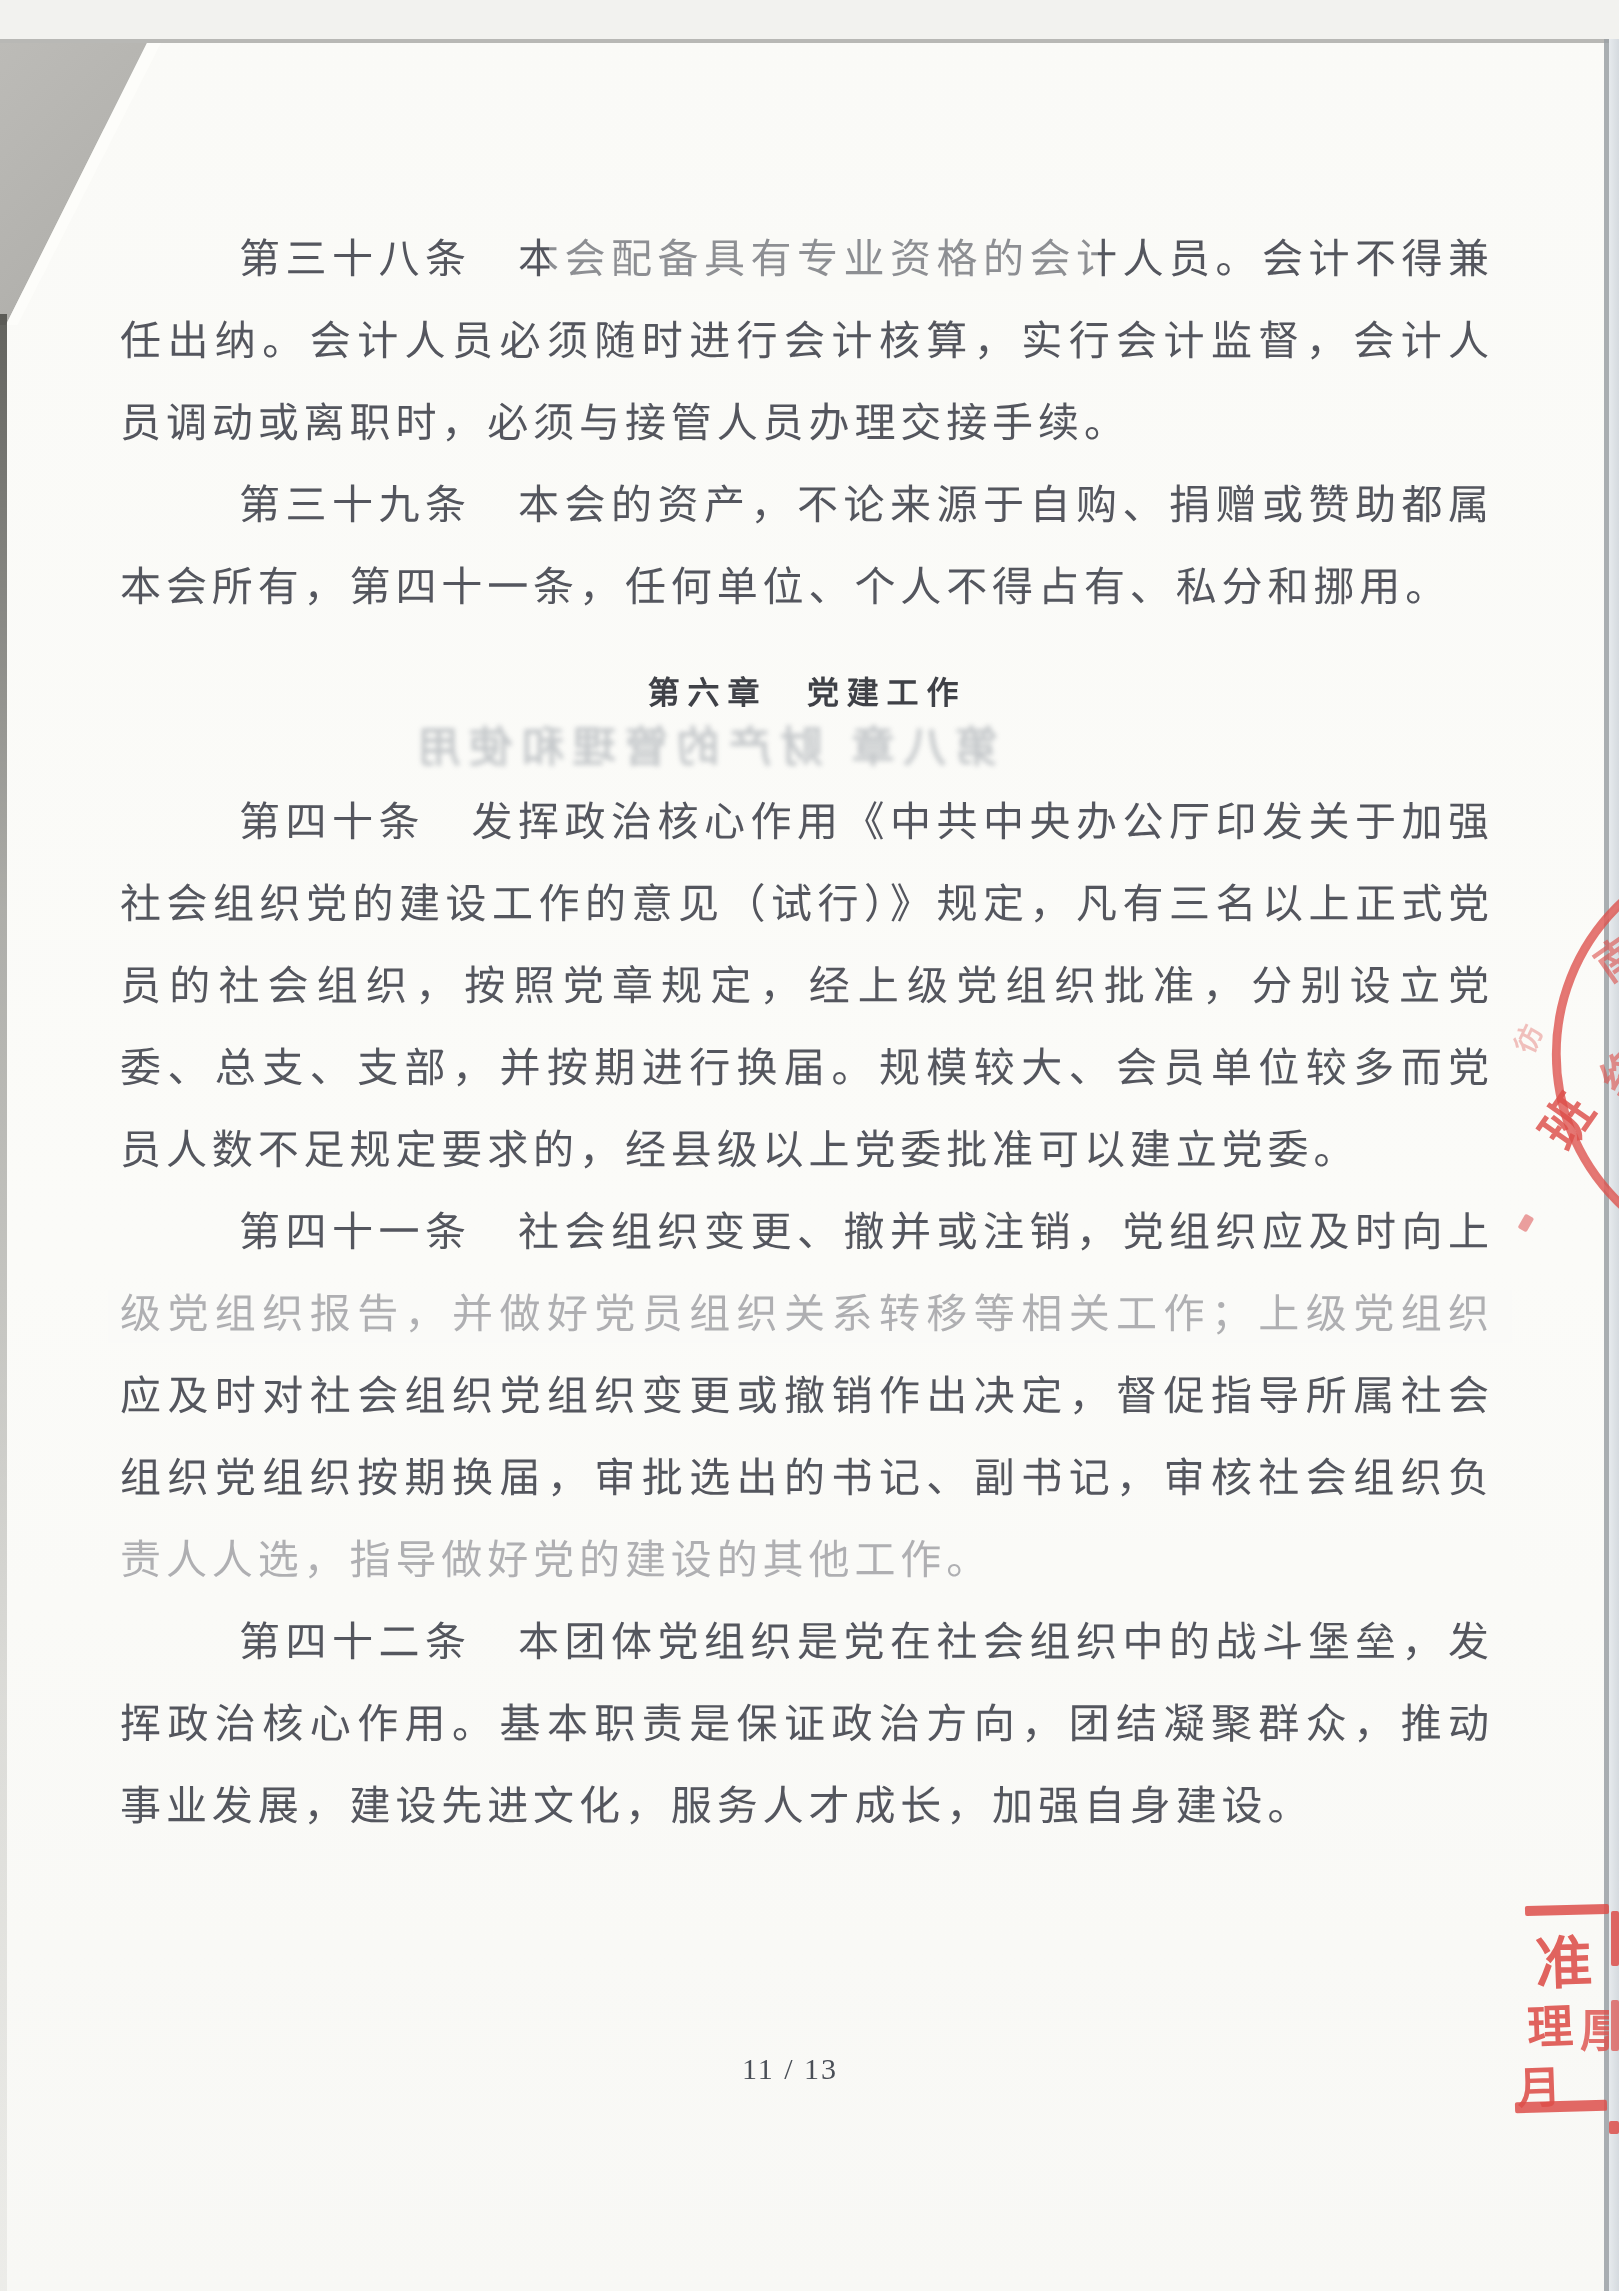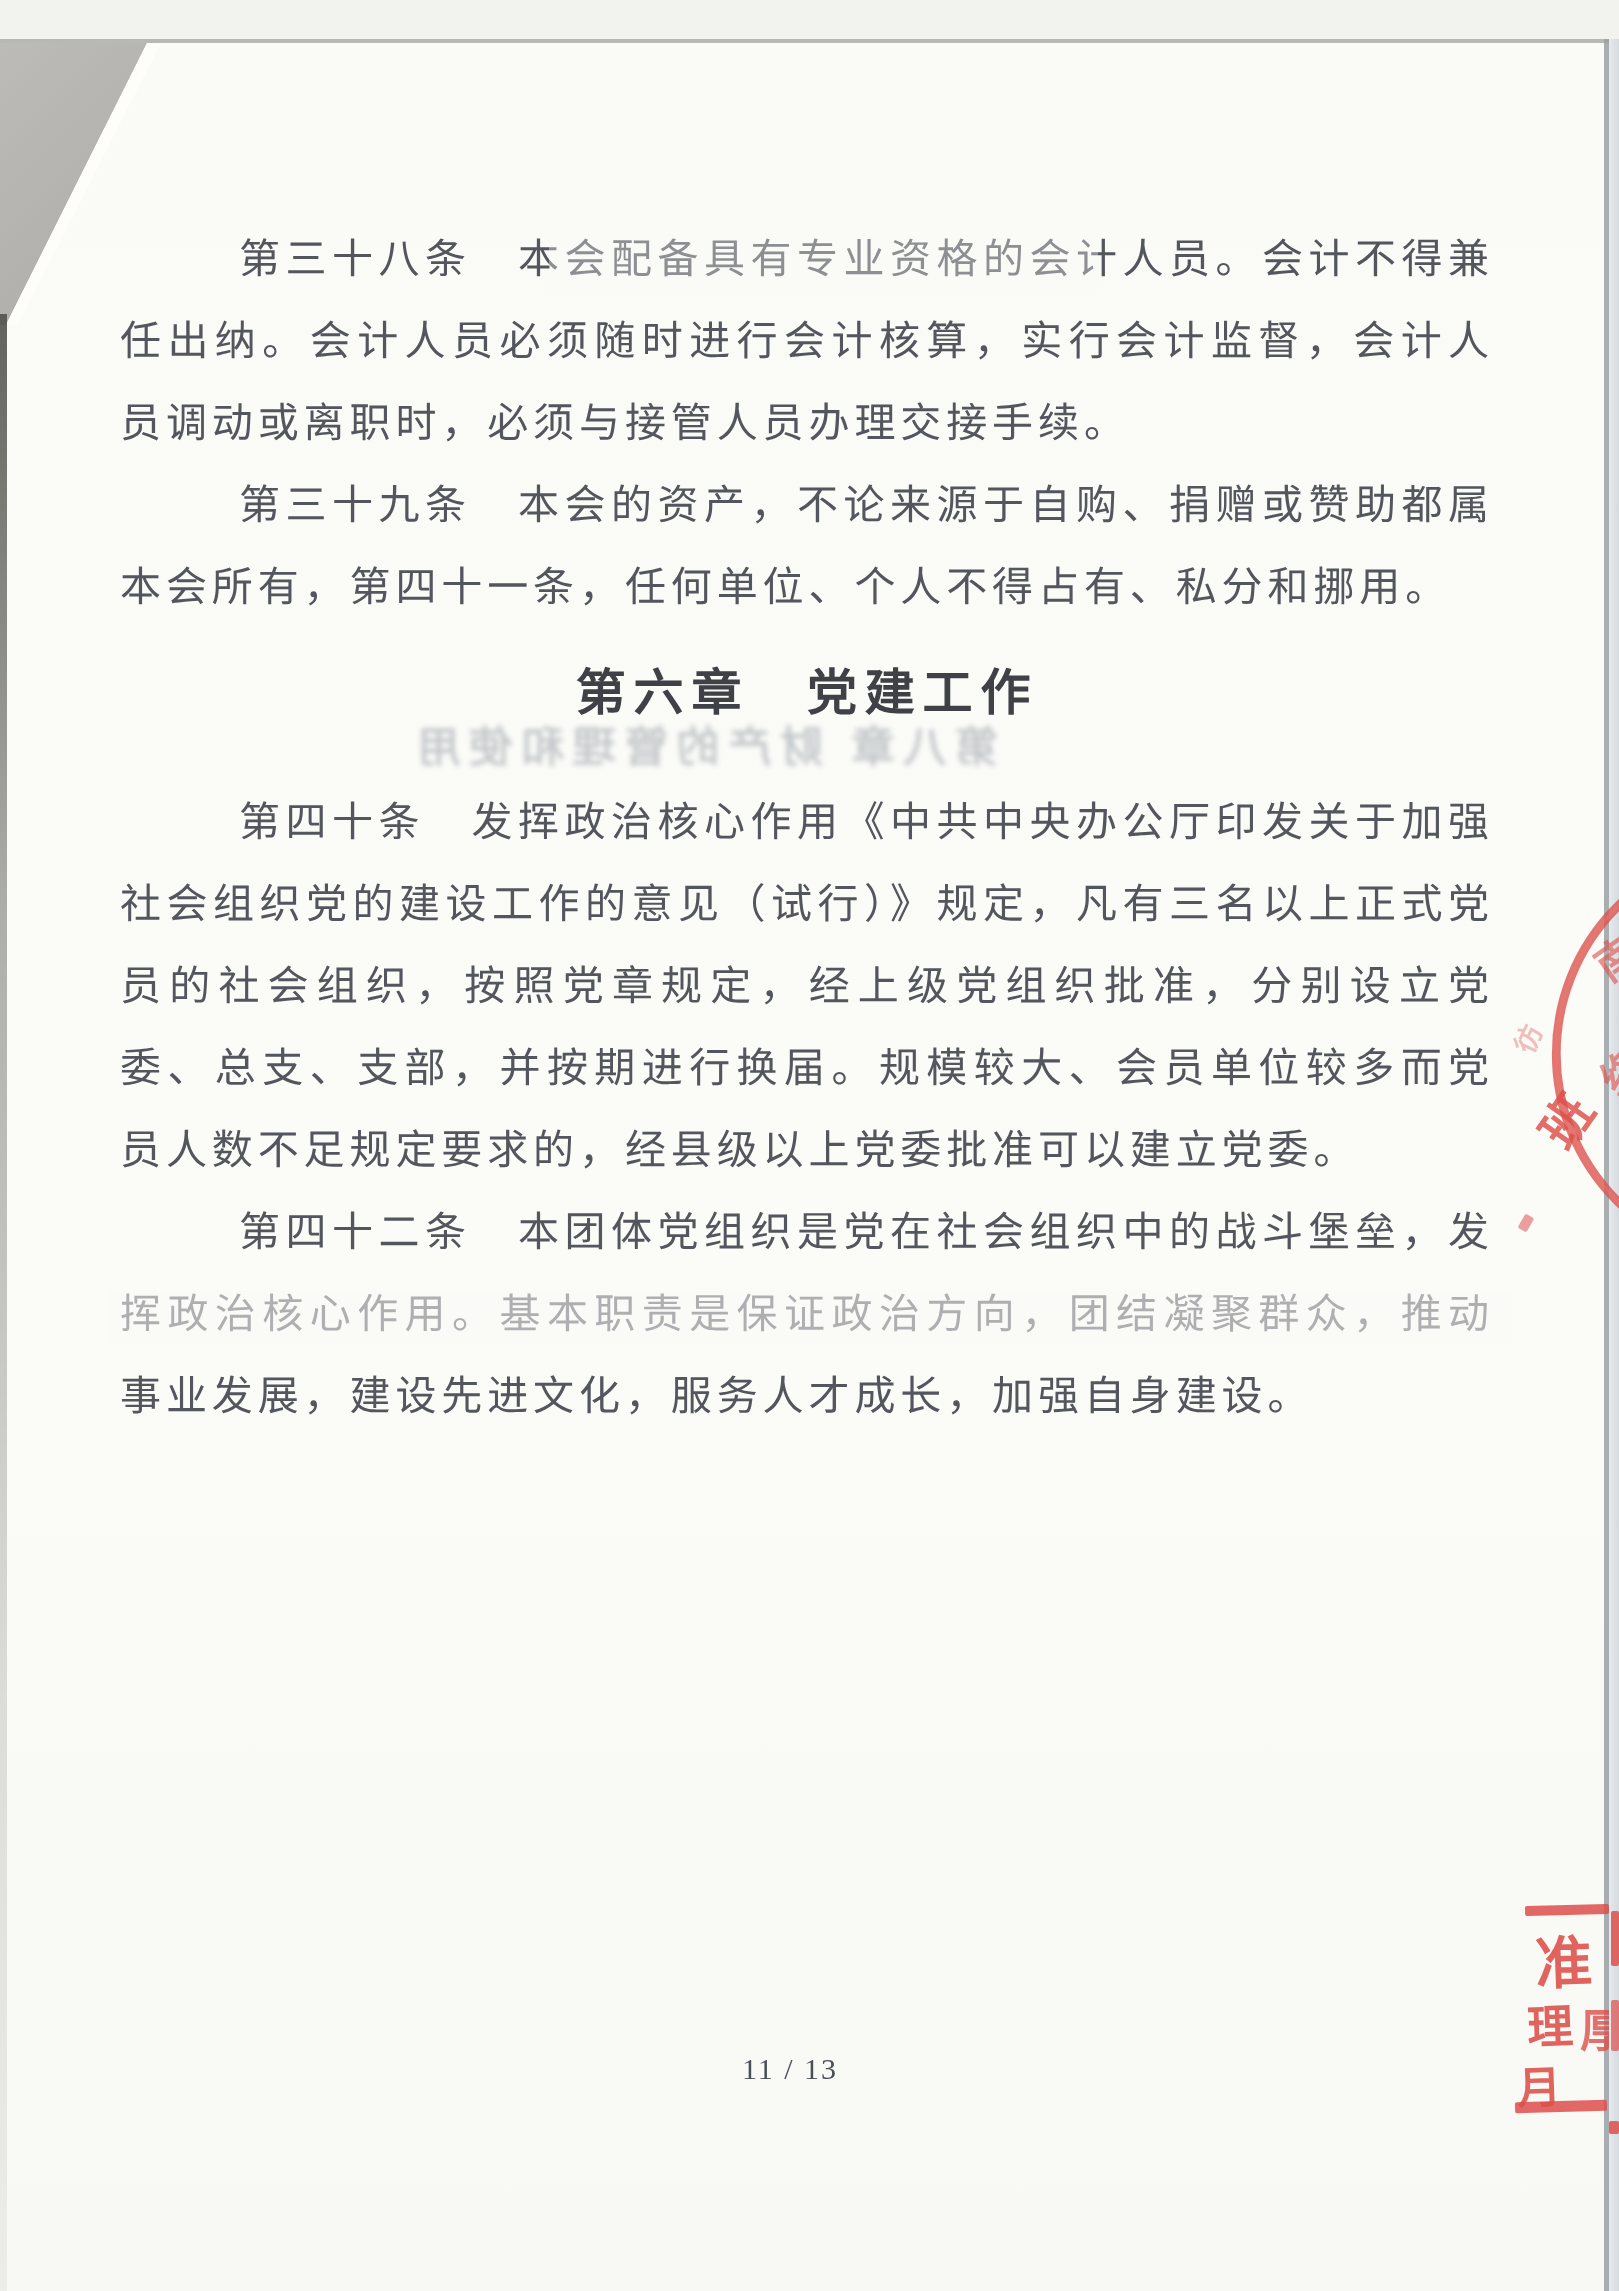--- a/index.html
+++ b/index.html
@@ -44,21 +44,21 @@
   
   .content{
     position:absolute;left:120px;top:218px;width:1374px;
     font-size:41px;line-height:82px;letter-spacing:4.9px;
     color:#54565e;text-align:justify;word-break:break-all;
   }
   .content p{margin:0;text-indent:119px;}
   .content p.continuation{text-indent:0;}
   .content h2{
     margin:35px 0 57px 0;line-height:61px;text-indent:0;
-    font-size:50px;font-weight:700;letter-spacing:7.8px;text-align:center;
+    font-size:32px;font-weight:700;letter-spacing:7.8px;text-align:center;
     color:#3f4147;
   }
   
   .fade-band{position:absolute;background:rgba(250,250,247,.55);pointer-events:none;}
   .fade-a{left:549px;top:233px;width:549px;height:59px;background:rgba(250,250,247,.35);}
   .fade-b{left:108px;top:1290px;width:1404px;height:53px;}
   .fade-c{left:108px;top:1539px;width:1404px;height:53px;}
   
   .seal-svg{position:absolute;left:0;top:0;pointer-events:none;}
   
@@ -95,20 +95,21 @@
   <div class="right-edge-line"></div>
   <div class="right-strip"></div>
 
   <div class="ghost-heading">第八章 财产的管理和使用</div>
 
   <div class="content">
     <p>第三十八条　本会配备具有专业资格的会计人员。会计不得兼任出纳。会计人员必须随时进行会计核算，实行会计监督，会计人员调动或离职时，必须与接管人员办理交接手续。</p>
     <p>第三十九条　本会的资产，不论来源于自购、捐赠或赞助都属本会所有，第四十一条，任何单位、个人不得占有、私分和挪用。</p>
     <h2>第六章　党建工作</h2>
     <p>第四十条　发挥政治核心作用《中共中央办公厅印发关于加强社会组织党的建设工作的意见（试行）》规定，凡有三名以上正式党员的社会组织，按照党章规定，经上级党组织批准，分别设立党委、总支、支部，并按期进行换届。规模较大、会员单位较多而党员人数不足规定要求的，经县级以上党委批准可以建立党委。</p>
+    <p>第四十一条　社会组织变更、撤并或注销，党组织应及时向上级党组织报告，并做好党员组织关系转移等相关工作；上级党组织应及时对社会组织党组织变更或撤销作出决定，督促指导所属社会组织党组织按期换届，审批选出的书记、副书记，审核社会组织负责人人选，指导做好党的建设的其他工作。</p>
     <p>第四十二条　本团体党组织是党在社会组织中的战斗堡垒，发挥政治核心作用。基本职责是保证政治方向，团结凝聚群众，推动事业发展，建设先进文化，服务人才成长，加强自身建设。</p>
   </div>
 
   <div class="fade-band fade-a"></div>
   <div class="fade-band fade-b"></div>
   <div class="fade-band fade-c"></div>
 
   <svg class="seal-svg" width="1619" height="2292" viewBox="0 0 1652 2338">
     <circle cx="1800" cy="1075" r="212" fill="none" stroke="#dd4f4a" stroke-width="9" opacity="0.78"></circle>
     <circle cx="1800" cy="1075" r="212" fill="none" stroke="#e87a78" stroke-width="4" opacity="0.35"></circle>

